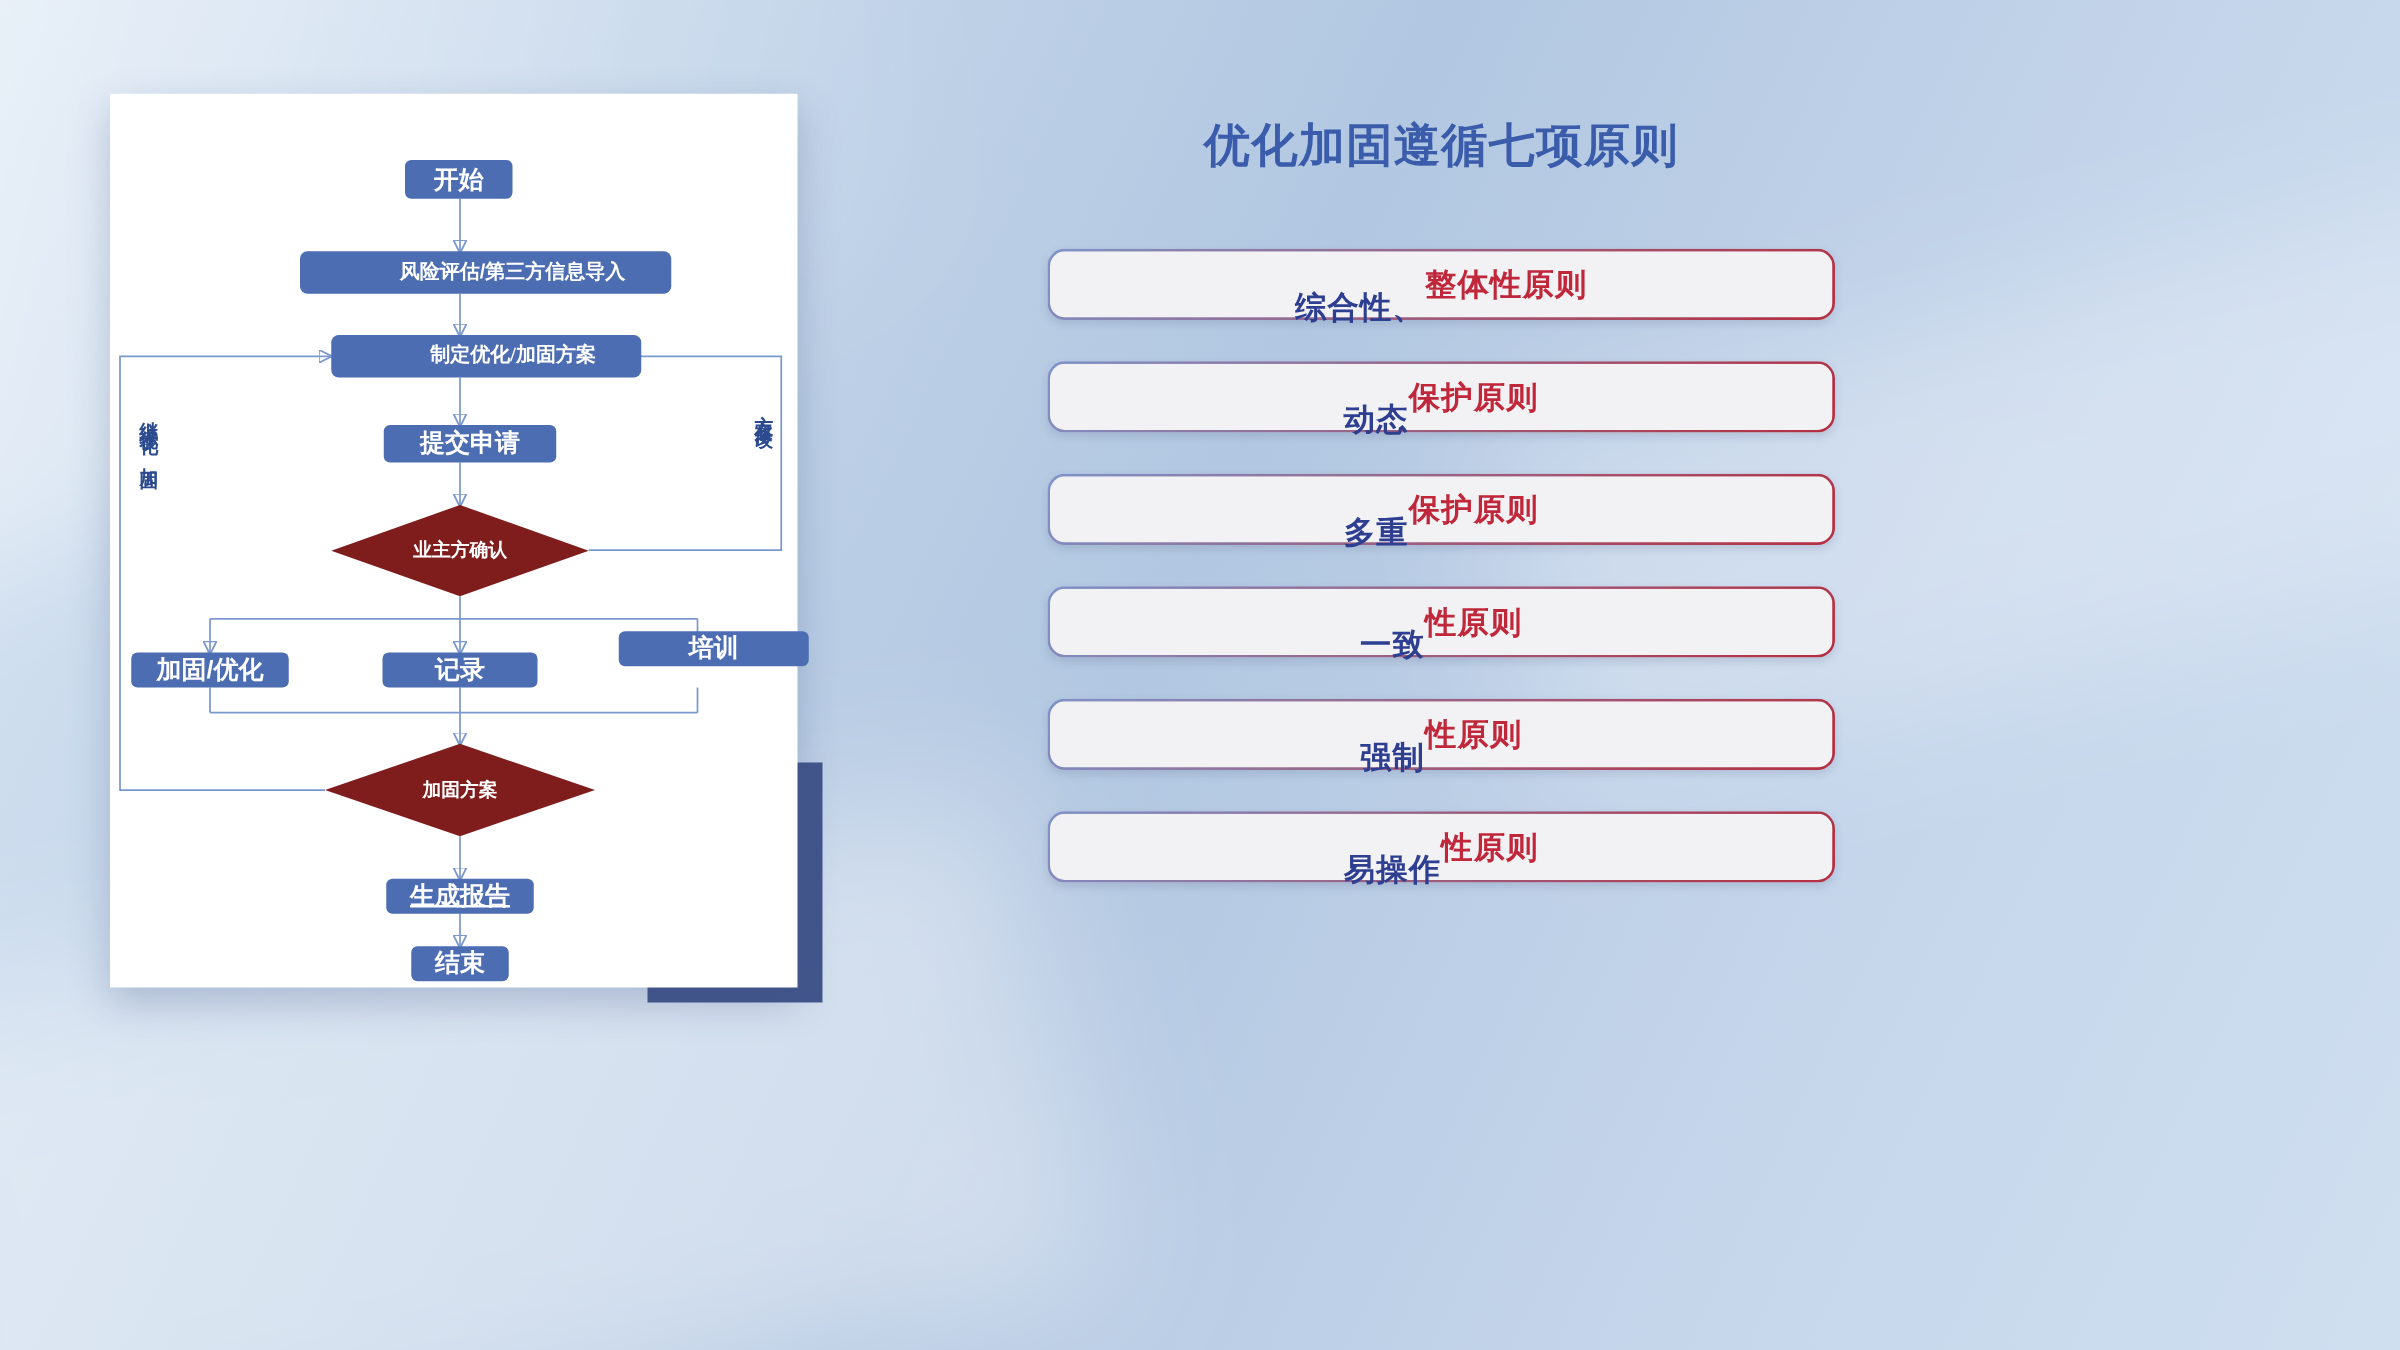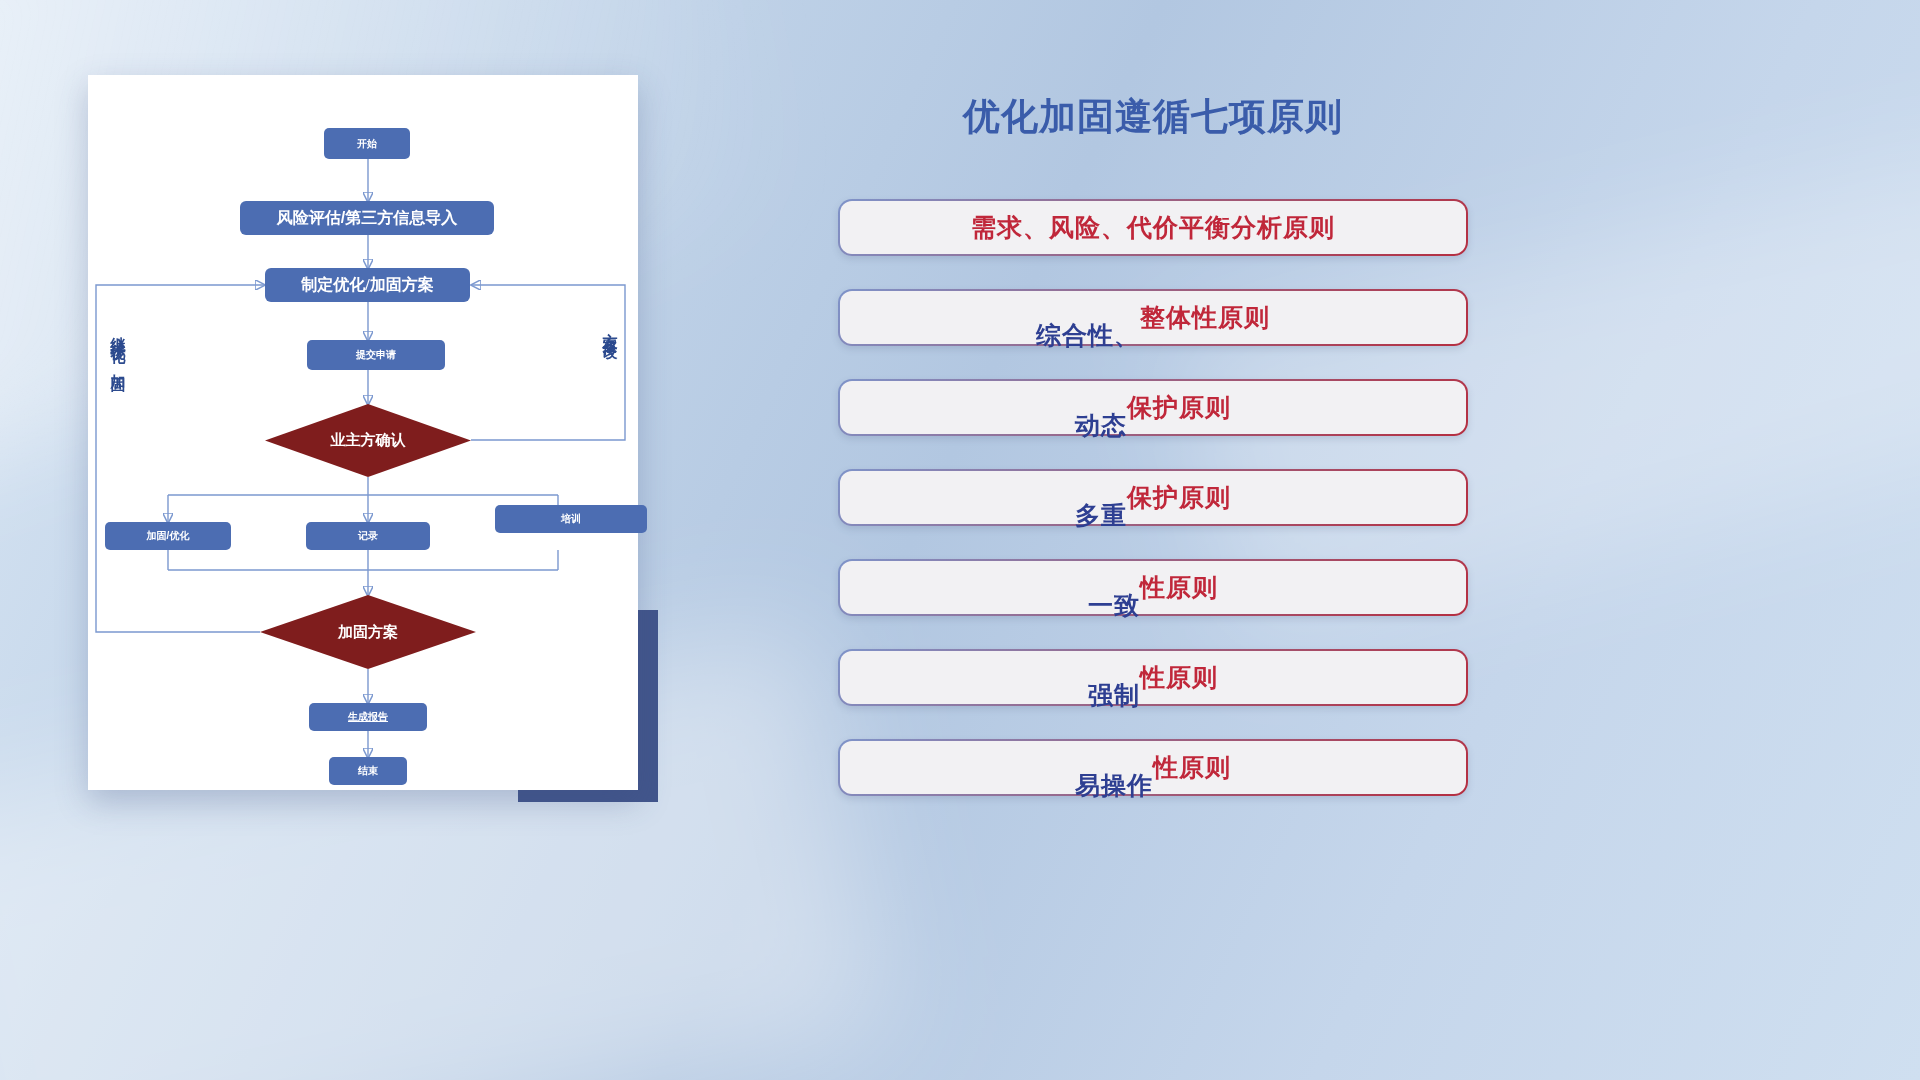--- a/index.html
+++ b/index.html
@@ -24,24 +24,24 @@
 
   .card {
     position:absolute; left:88px; top:75px; width:550px; height:715px;
     background:#ffffff; box-shadow:0 12px 30px rgba(60,80,130,.28);
   }
   .connectors { position:absolute; left:0; top:0; }
   .connectors path { fill:none; stroke:#7b98cf; stroke-width:1.4; }
 
   .fc-node {
     position:absolute; background:#4c6db2; color:#fff; font-weight:bold;
-    font-size:10px; line-height:1; display:flex; align-items:center; justify-content:center;
+    font-size:20px; line-height:1; display:flex; align-items:center; justify-content:center;
     border-radius:5px; white-space:nowrap;
   }
-  .fc-node.big { font-size:16px; border-radius:6px; }
+  .fc-node.big { font-size:16px; border-radius:6px;padding-left:43px; }
   .fc-diamond {
     position:absolute; background:#7f1d1d; color:#fff; font-weight:bold; font-size:15px;
     display:flex; align-items:center; justify-content:center;
     clip-path:polygon(50% 0,100% 50%,50% 100%,0 50%); white-space:nowrap;
   }
   .v-label {
     position:absolute; writing-mode:vertical-rl; text-orientation:upright;
     font-weight:bold; font-size:15px; color:#2c4a8e; letter-spacing:4px; white-space:nowrap;
   }
 
@@ -129,24 +129,20 @@
     <div class="v-label" style="left:20px;top:250px;">继续优化/加固</div>
 
     <div class="v-label" style="left:512px;top:245px;">方案修改</div>
 
   </div>
 
   <div class="panel-title">优化加固遵循七项原则</div>
 
   <div class="principles">
     <div class="principle">
-      <span class="p-lead"></span>
-        <span class="p-rest">需求、风险、代价平衡分析原则</span>
-    </div>
-    <div class="principle">
       <span class="p-lead">综合性、</span>
         <span class="p-rest">整体性原则</span>
     </div>
     <div class="principle">
       <span class="p-lead">动态</span>
         <span class="p-rest">保护原则</span>
     </div>
     <div class="principle">
       <span class="p-lead">多重</span>
         <span class="p-rest">保护原则</span>

